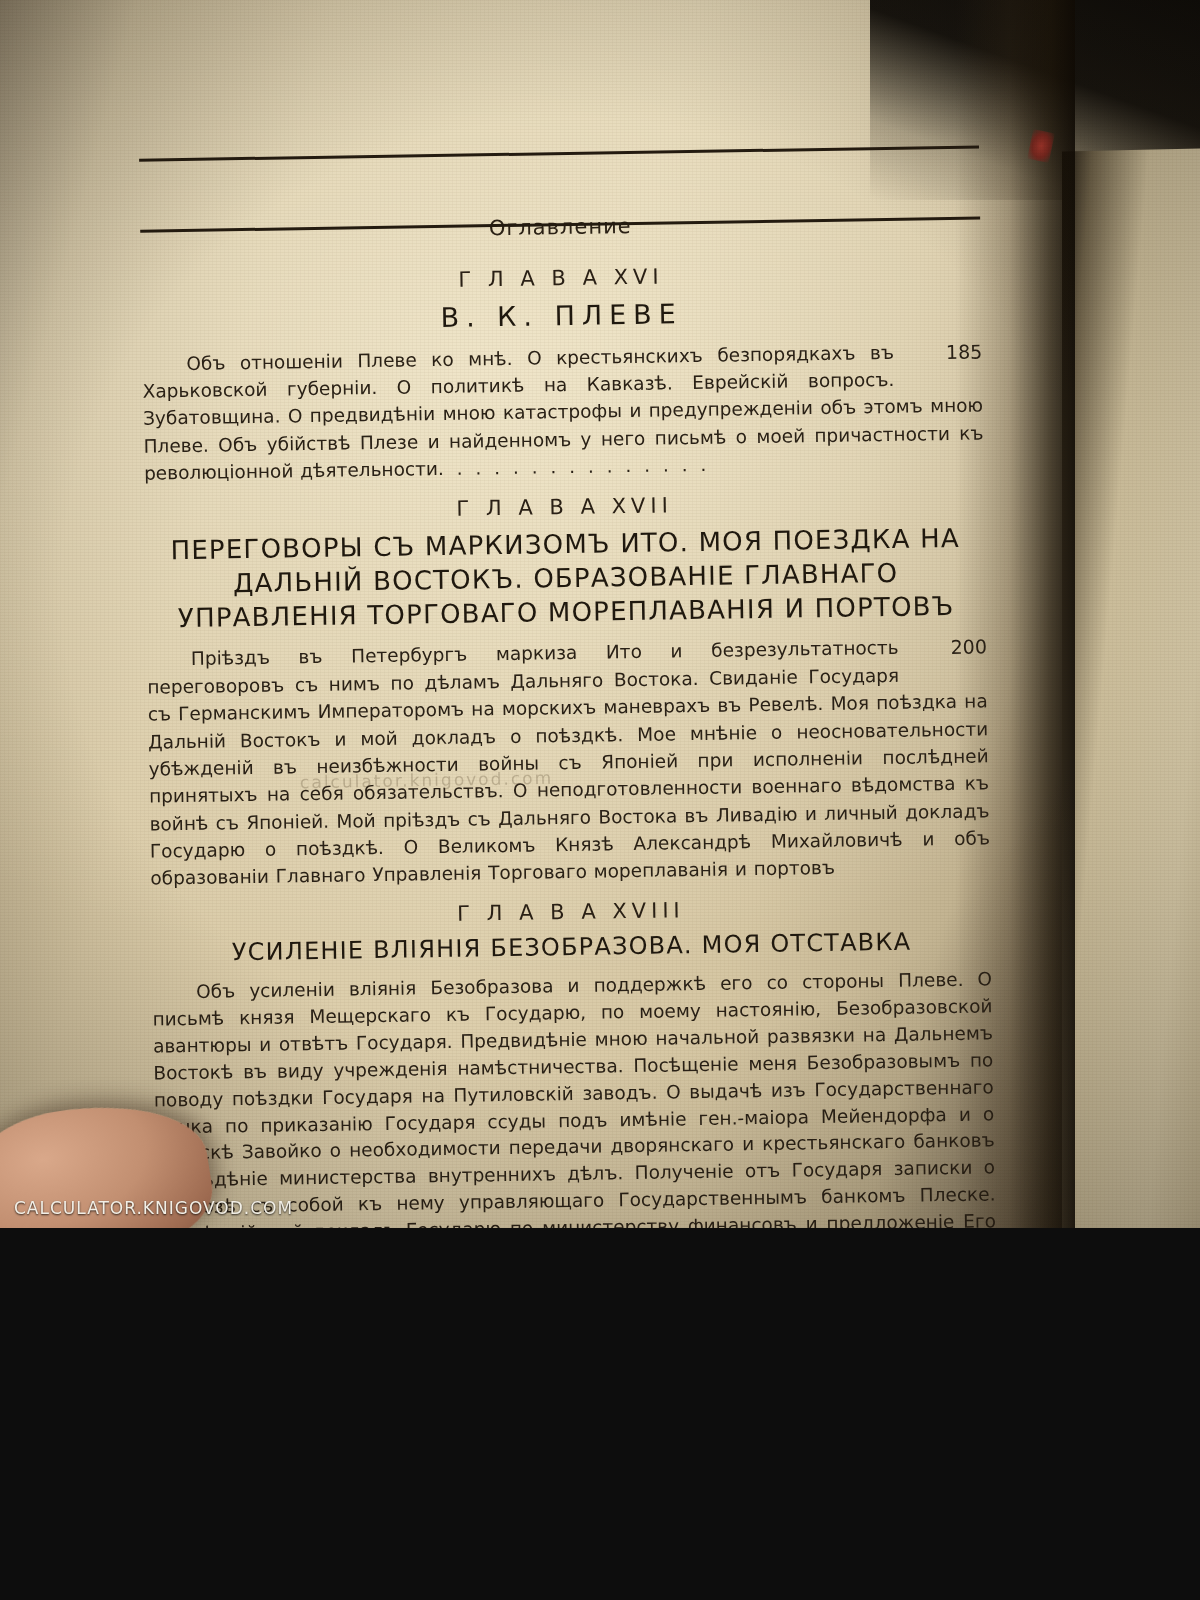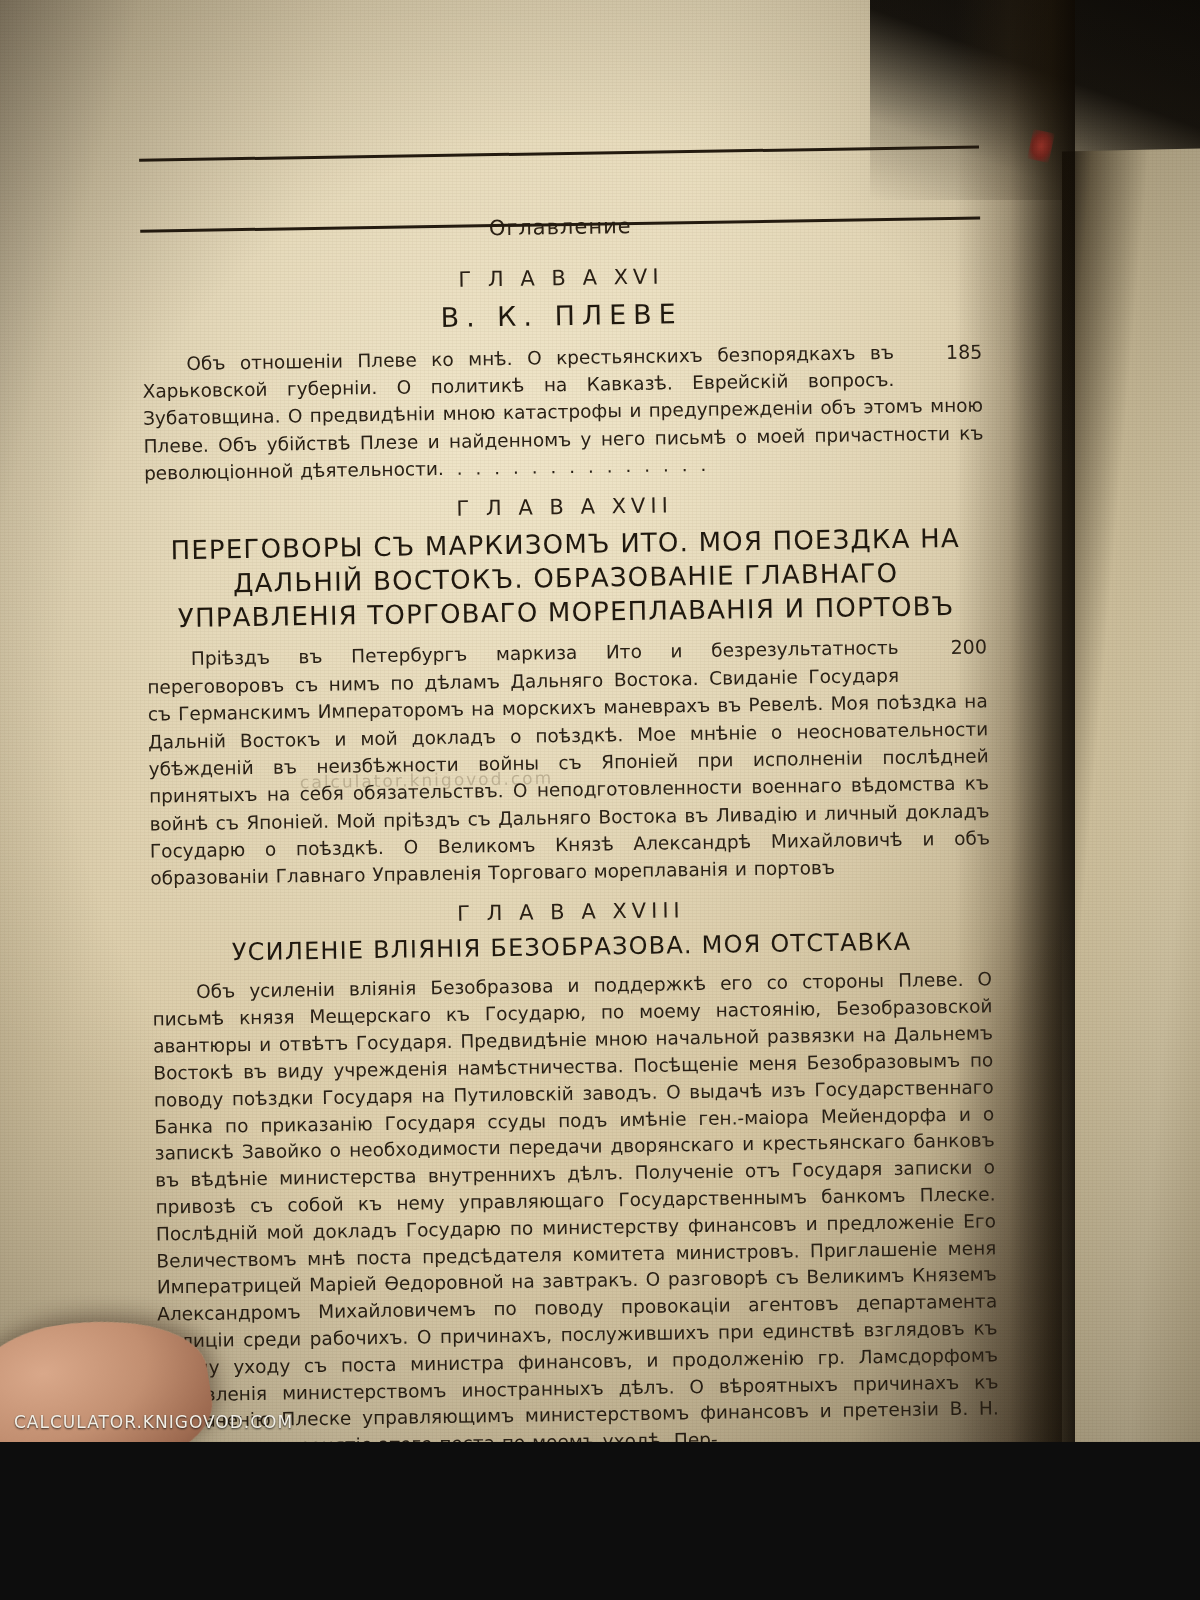--- a/index.html
+++ b/index.html
@@ -3,21 +3,21 @@
 <meta charset="utf-8">
 <style>
   html, body {
     margin: 0;
     padding: 0;
     background: #0d0d0d;
   }
   .page {
     position: relative;
     width: 1200px;
-    height: 1442px;
+    height: 1228px;
     overflow: hidden;
     background: #b9ab8d;
     font-family: "Liberation Serif", serif;
   }
 
   
   .photo-bg {
     position: absolute;
     inset: 0;
     background:

